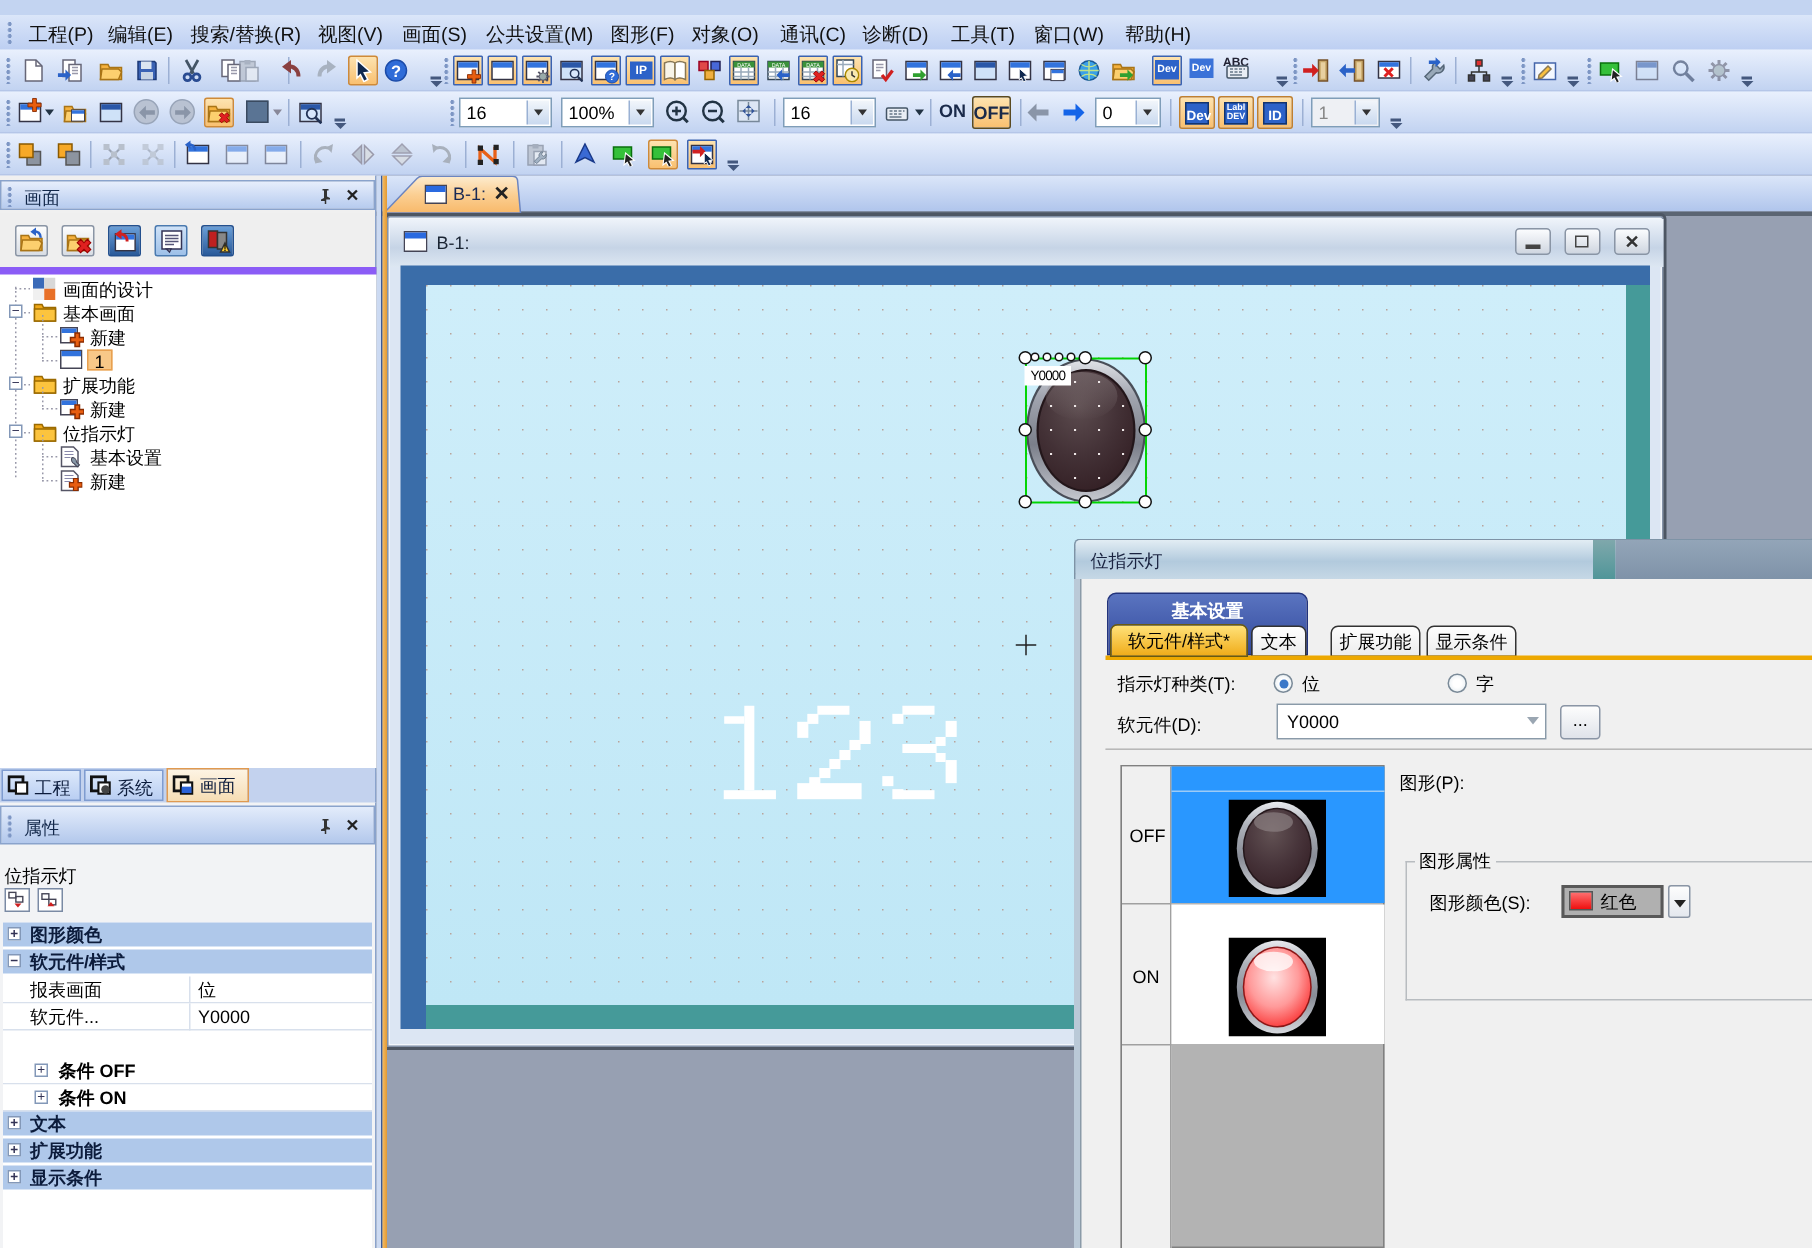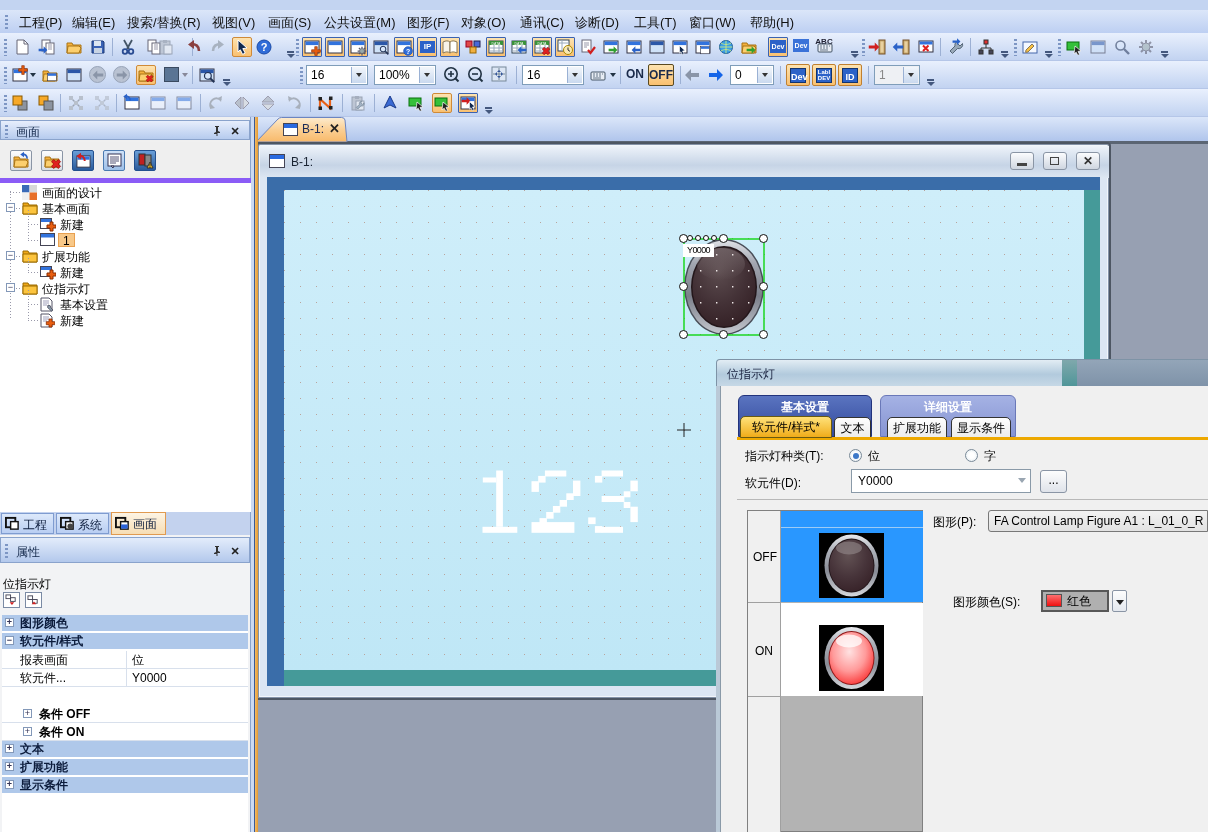--- a/index.html
+++ b/index.html
@@ -1077,21 +1077,20 @@
 
 <div class="abs" style="left:716px;top:359px;width:492px;height:473px">
   <div class="abs" style="left:0;top:0;width:492px;height:27px;background:linear-gradient(180deg,#e2edf4,#b2cadd 55%,#c6d8e6);border:1px solid #7e93a6;border-bottom:none;border-radius:4px 0 0 0">
     <div class="abs" style="left:345px;top:0;width:15px;height:27px;background:linear-gradient(180deg,#7fa8ac,#4e9598)"></div>
     <div class="abs" style="left:360px;top:0;width:132px;height:27px;background:linear-gradient(180deg,#93a5b8,#7e92a8)"></div>
     <span style="position:absolute;left:10px;top:6px;font-size:12px;color:#1a2340">位指示灯</span>
   </div>
   <div class="abs" style="left:0;top:27px;width:492px;height:446px;background:#f0f0f0;border-left:4px solid #bac9d7;box-shadow:inset 1px 0 0 #8a9aa8"></div>
 
   <div class="abs" style="left:22px;top:36px;width:134px;height:42px;background:linear-gradient(#5a74c0,#32499c);border:1px solid #22337c;border-radius:6px 6px 0 0;color:#fff;font-weight:bold;font-size:12px;text-align:center"><span style="position:relative;top:3px">基本设置</span></div>
-  <div class="abs" style="left:164px;top:36px;width:136px;height:42px;background:linear-gradient(#a5b2e4,#8694d2);border:1px solid #6a78b8;border-radius:6px 6px 0 0;color:#fff;font-weight:bold;font-size:12px;text-align:center"><span style="position:relative;top:3px">详细设置</span></div>
 
   <div class="abs" style="left:24px;top:57px;width:92px;height:22px;background:linear-gradient(#ffe27a,#f0ac1a);border:1px solid #6a5a10;border-radius:5px 5px 0 0;font-size:12px;color:#000;text-align:center;line-height:21px;z-index:3">软元件/样式*</div>
   <div class="abs" style="left:118px;top:58px;width:37px;height:21px;background:linear-gradient(#fefefe,#ececec);border:1px solid #333;border-radius:5px 5px 0 0;font-size:12px;color:#000;text-align:center;line-height:20px">文本</div>
   <div class="abs" style="left:171px;top:58px;width:60px;height:21px;background:linear-gradient(#fefefe,#ececec);border:1px solid #333;border-radius:5px 5px 0 0;font-size:12px;color:#000;text-align:center;line-height:20px">扩展功能</div>
   <div class="abs" style="left:235px;top:58px;width:60px;height:21px;background:linear-gradient(#fefefe,#ececec);border:1px solid #333;border-radius:5px 5px 0 0;font-size:12px;color:#000;text-align:center;line-height:20px">显示条件</div>
   <div class="abs" style="left:21px;top:78px;width:471px;height:2.5px;background:#eda800;z-index:2"></div>
 
   <span style="position:absolute;left:29px;top:89px;font-size:12px;color:#000">指示灯种类(T):</span>
   <span style="position:absolute;left:133px;top:90px;width:13px;height:13px;border-radius:50%;background:radial-gradient(#fff 35%,#dfe8ee);border:1px solid #7a8a98"></span>
   <span style="position:absolute;left:137px;top:94px;width:6px;height:6px;border-radius:50%;background:#3c78c8"></span>
@@ -1150,23 +1149,23 @@
     <svg class="abs" style="left:71px;top:114px" width="65" height="66" viewBox="0 0 65 66">
       <rect width="65" height="66" fill="#000"></rect>
       <ellipse cx="32.5" cy="33" rx="27" ry="31" fill="url(#ring2)"></ellipse>
       <ellipse cx="32.5" cy="33" rx="23" ry="27" fill="#8c1616"></ellipse>
       <ellipse cx="32.5" cy="33" rx="22" ry="26" fill="url(#glassOn)"></ellipse>
       <ellipse cx="30" cy="16" rx="13" ry="6.5" fill="#fff" opacity=".75"></ellipse>
     </svg>
   </div>
 
   <span style="position:absolute;left:217px;top:155px;font-size:12px;color:#000">图形(P):</span>
-  <span style="position:absolute;left:272px;top:151px;width:220px;height:22px;background:linear-gradient(#f2f2f2,#e2e2e2);border:1px solid #787878;border-radius:3px 0 0 3px;font-size:12px;color:#000;line-height:20px">
-        <i style="font-style:normal;position:absolute;left:5px;white-space:nowrap">FA Control Lamp Figure A1 : L_01_0_R</i>
-      </span>
+  <fieldset style="position:absolute;left:221px;top:207px;width:271px;height:101px;border:1px solid #b8bcc0;border-right:none;font-size:12px;color:#000;padding:0">
+        <legend style="margin-left:5px;padding:0 3px">图形属性</legend>
+      </fieldset>
   <span style="position:absolute;left:237px;top:235px;font-size:12px;color:#000">图形颜色(S):</span>
   <span style="position:absolute;left:325px;top:231px;width:68px;height:22px;background:#b0b0b0;border:2px solid #585858">
         <i style="position:absolute;left:3px;top:2px;width:16px;height:13px;background:linear-gradient(#ff7070,#ee1010);border:1px solid #555"></i>
         <i style="font-style:normal;position:absolute;left:24px;top:1px;font-size:12px;color:#000">红色</i>
       </span>
   <span style="position:absolute;left:396px;top:231px;width:15px;height:22px;background:linear-gradient(#fdfdfd,#e4e8ee);border:1px solid #8a95a5;border-radius:2px">
         <i style="position:absolute;left:3px;top:9px;border-left:4px solid transparent;border-right:4px solid transparent;border-top:5px solid #222"></i>
       </span>
 </div>
 </div>

